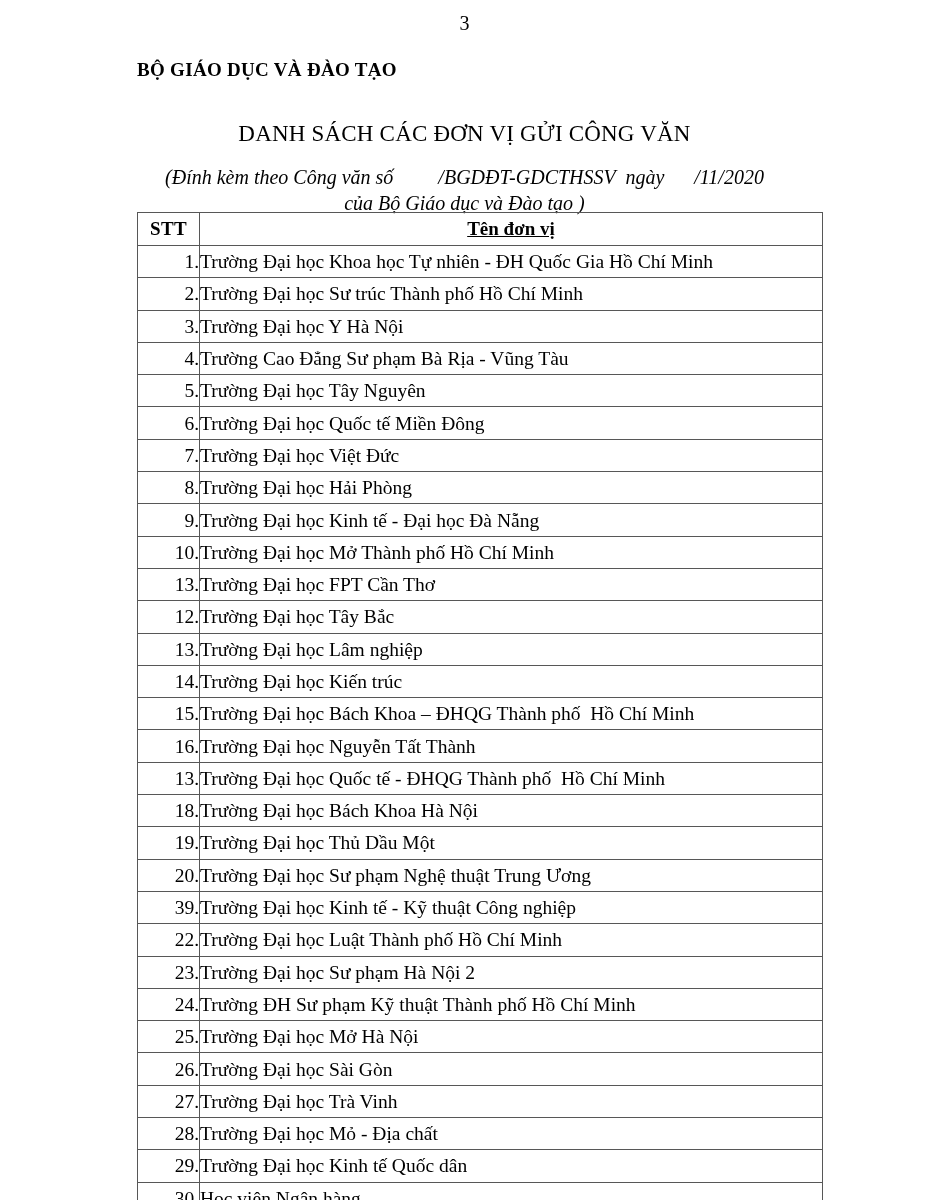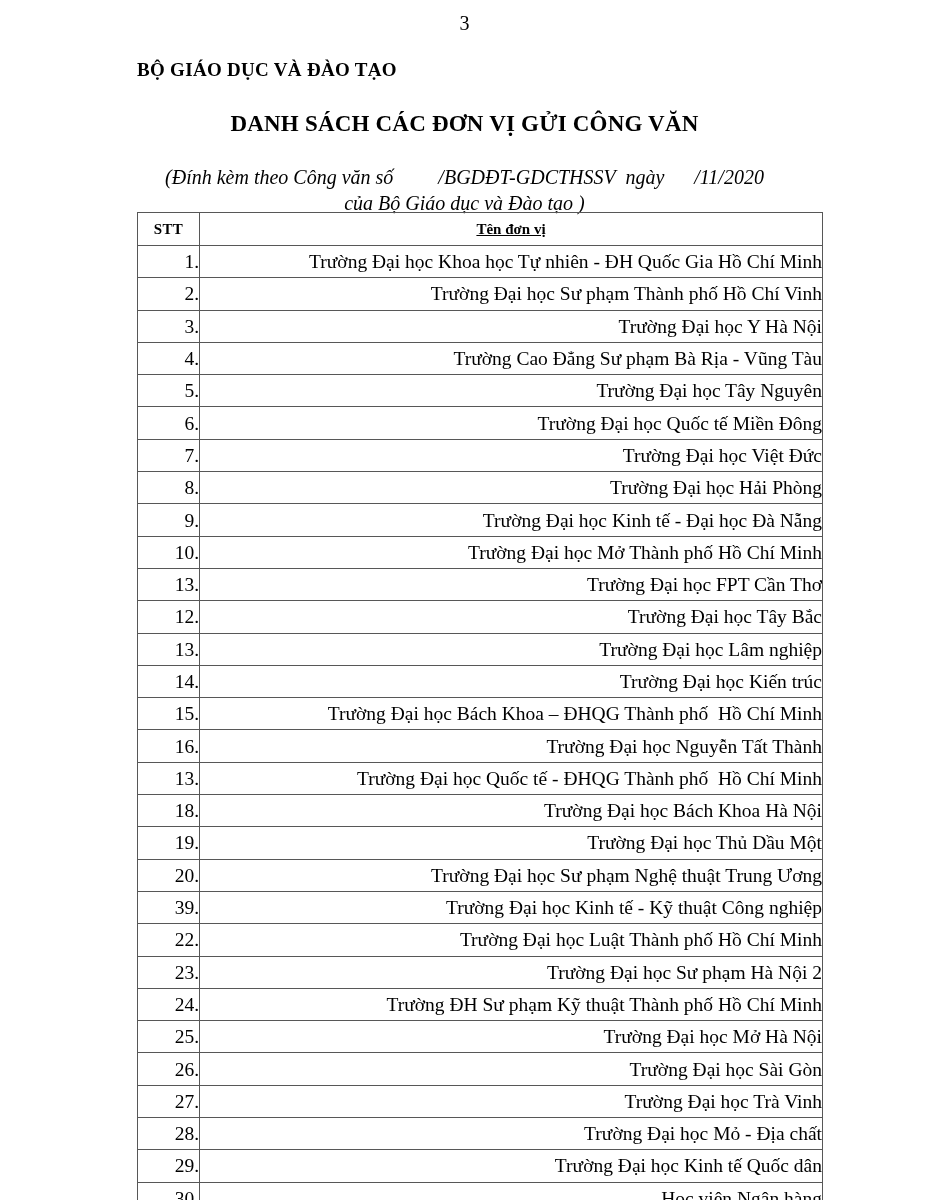--- a/index.html
+++ b/index.html
@@ -48,27 +48,27 @@
     letter-spacing: 0.3px;
     white-space: nowrap;
   }
   .ministry-heading .ul {
     text-underline-offset: 2px;
   }
 
   
   .doc-title {
     position: absolute;
-    top: 110px;
+    top: 120px;
     left: 0;
     width: 929px;
     text-align: center;
     font-size: 23px;
     line-height: 28px;
-    font-weight: bold;
+    font-weight: normal;
     letter-spacing: 0.2px;
   }
 
   
   .doc-subtitle {
     position: absolute;
     top: 164px;
     left: 0;
     width: 929px;
     text-align: center;
@@ -101,21 +101,21 @@
   table.unit-table td {
     border: 1px solid #575757;
     padding: 0;
     vertical-align: middle;
   }
   col.col-stt { width: 62px; }
   col.col-name { width: 623px; }
 
   table.unit-table thead th {
     height: 32px;
-    font-size: 15px;
+    font-size: 19px;
     font-weight: bold;
     line-height: 30px;
   }
   th.head-stt {
     text-align: center;
     letter-spacing: 0.4px;
   }
   th.head-name {
     text-align: center;
     text-decoration: underline;
@@ -125,21 +125,21 @@
     height: 31.3px;
     font-size: 19.5px;
     line-height: 29px;
     font-weight: normal;
   }
   td.cell-stt {
     text-align: right;
     padding-right: 9px;
   }
   td.cell-name {
-    text-align: right;
+    text-align: left;
     padding-left: 10px;
     white-space: pre;
     overflow: hidden;
   }
 </style>
 </head>
 <body>
 
 <div class="page">
 
@@ -168,21 +168,21 @@
           <th class="head-name">Tên đơn vị</th>
         </tr>
       </thead>
       <tbody id="unit-table-body">
           <tr>
             <td class="cell-stt">1.</td>
             <td class="cell-name">Trường Đại học Khoa học Tự nhiên - ĐH Quốc Gia Hồ Chí Minh</td>
           </tr>
           <tr>
             <td class="cell-stt">2.</td>
-            <td class="cell-name">Trường Đại học Sư phạm Thành phố Hồ Chí Vinh</td>
+            <td class="cell-name">Trường Đại học Sư trúc Thành phố Hồ Chí Minh</td>
           </tr>
           <tr>
             <td class="cell-stt">3.</td>
             <td class="cell-name">Trường Đại học Y Hà Nội</td>
           </tr>
           <tr>
             <td class="cell-stt">4.</td>
             <td class="cell-name">Trường Cao Đẳng Sư phạm Bà Rịa - Vũng Tàu</td>
           </tr>
           <tr>

